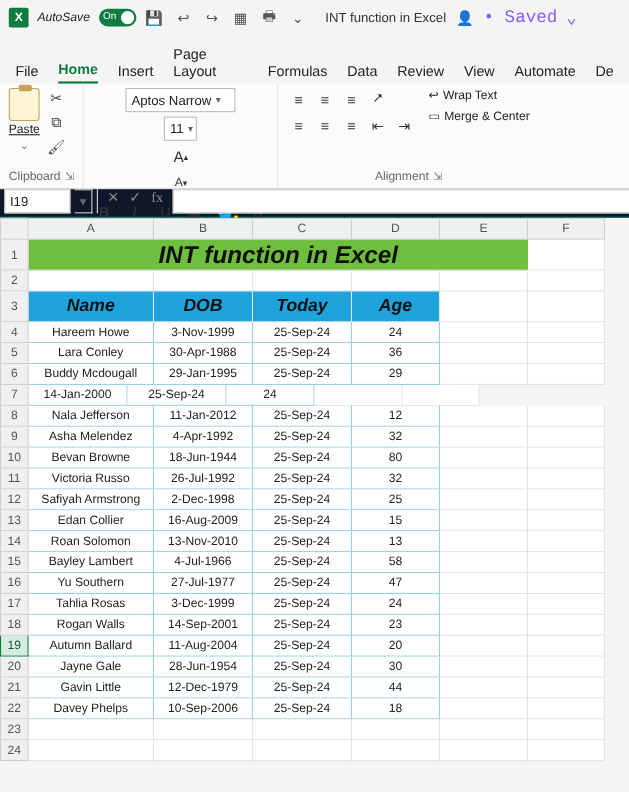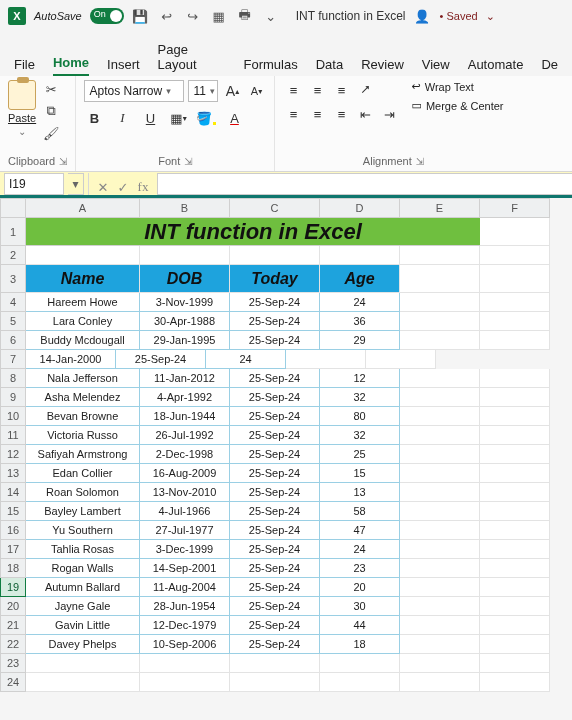--- a/index.html
+++ b/index.html
@@ -8,63 +8,63 @@
 
   
   .titlebar { display: flex; align-items: center; gap: 8px; padding: 4px 8px; height: 32px; background: #f4f4f4; }
   .excel-logo { width: 18px; height: 18px; background: #107C41; color: #fff; display: flex; align-items: center; justify-content: center; font-size: 11px; font-weight: bold; border-radius: 2px; }
   .autosave-label { font-size: 11px; font-style: italic; }
   .toggle { width: 34px; height: 16px; background: #107C41; border-radius: 8px; position: relative; display: inline-block; }
   .toggle-knob { position: absolute; right: 2px; top: 2px; width: 12px; height: 12px; background: #fff; border-radius: 50%; }
   .toggle-text { position: absolute; left: 4px; top: 1px; color: #fff; font-size: 9px; }
   .qat-icon { width: 18px; height: 18px; display: flex; align-items: center; justify-content: center; color: #555; font-size: 13px; }
   .doc-title { margin-left: 8px; font-size: 12px; color: #333; }
-  .saved-status { color: #7f1d1d; font-size: 11px; }
+  .saved-status { color: #8b5cf6; font-size: 16px; font-family: Liberation Mono, monospace; }
 
   
   .ribbon-tabs { display: flex; align-items: flex-end; gap: 18px; padding: 10px 14px 0 14px; background: #f4f4f4; font-size: 13px; }
   .ribbon-tab { cursor: pointer; padding-bottom: 4px; }
   .ribbon-tab.active { color: #0f7b3e; border-bottom: 2px solid #107C41; font-weight: 600; }
 
   
   .ribbon { display: flex; background: #fbfbfb; border-bottom: 1px solid #d6d6d6; height: 96px; }
   .group { display: flex; flex-direction: column; justify-content: space-between; border-right: 1px solid #e4e4e4; padding: 4px 8px; }
   .group-controls { display: flex; align-items: flex-start; gap: 6px; flex: 1; }
   .group-label { text-align: center; font-size: 11px; color: #666; display: flex; justify-content: center; align-items: center; gap: 4px; padding-top: 2px; }
 
   .paste-block { display: flex; flex-direction: column; align-items: center; gap: 2px; }
   .clipboard-icon { width: 28px; height: 30px; border: 1px solid #c9a25a; border-radius: 3px; background: #fff4d6; position: relative; }
   .clipboard-icon::before { content: ""; position: absolute; top: -4px; left: 8px; width: 12px; height: 6px; background: #c9a25a; border-radius: 2px; }
   .paste-label { font-size: 11px; text-decoration: underline; }
 
   .mini-col { display: flex; flex-direction: column; gap: 4px; }
   .mini-btn { width: 18px; height: 18px; display: flex; align-items: center; justify-content: center; font-size: 13px; color: #444; }
 
-  .font-row1 { display: flex; align-items: center; gap: 4px; margin-bottom: 6px; }
+  .font-row1 { display: flex; align-items: center; gap: 4px; margin-bottom: 6px; flex-direction: column; }
   .font-row2 { display: flex; align-items: center; gap: 8px; }
   .combo { height: 22px; border: 1px solid #bcbcbc; background: #fff; display: flex; align-items: center; padding: 0 4px; font-size: 12px; }
   .combo .caret { margin-left: 4px; font-size: 9px; color: #666; }
   .font-name { width: 100px; }
   .font-size { width: 30px; }
   .icon-btn { width: 20px; height: 20px; display: flex; align-items: center; justify-content: center; font-size: 13px; color: #333; }
   .bold { font-weight: bold; }
   .italic { font-style: italic; font-family: Georgia, serif; }
   .underline { text-decoration: underline; }
   .swatch { width: 10px; height: 3px; display: inline-block; margin-top: 10px; }
 
   .align-rows { display: flex; flex-direction: column; gap: 4px; }
   .align-row { display: flex; gap: 4px; }
 
   .wrap-block { display: flex; flex-direction: column; gap: 6px; margin-left: 6px; }
   .wrap-item { display: flex; align-items: center; gap: 4px; font-size: 11px; }
 
   .launcher { font-size: 10px; color: #777; }
 
   
-  .formula-bar { display: flex; align-items: flex-end; height: 26px; background: #fef9c3; border-bottom: 3px solid #0f766e; }
+  .formula-bar { display: flex; align-items: flex-start; height: 26px; background: #0f172a; border-bottom: 1px solid #0f766e; }
   .name-box { width: 60px; height: 22px; border: 1px solid #ccc; margin: 0 4px; padding: 0 4px; font-size: 12px; display: flex; align-items: center; background: #fff; }
   .name-caret { width: 16px; display: flex; justify-content: center; color: #666; border: 1px solid #ccc; height: 22px; align-items: center; border-left: none; }
   .fb-sep { width: 1px; height: 22px; background: #d8d8d8; margin: 0 4px; }
   .fb-btn { width: 20px; text-align: center; color: #888; font-size: 13px; }
   .fx { font-family: Georgia, serif; }
   .formula-input { flex: 1; height: 22px; border: 1px solid #ccc; border-right: none; padding: 0 4px; font-size: 12px; background: #fff; margin-left: 4px; }
 
   
   .grid-wrap { display: flex; }
   .rowhdr-col { display: flex; flex-direction: column; }

